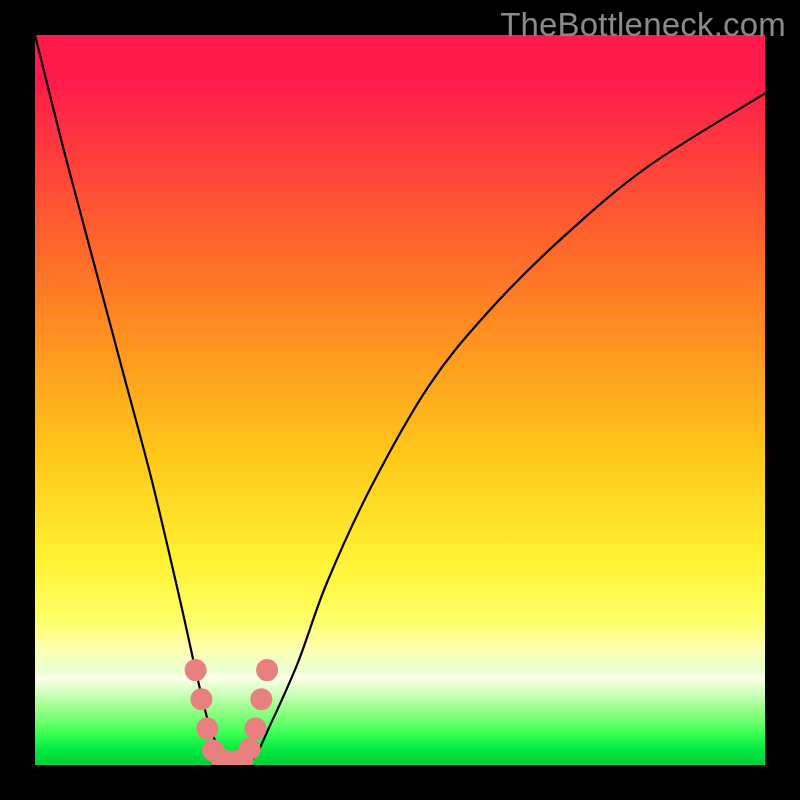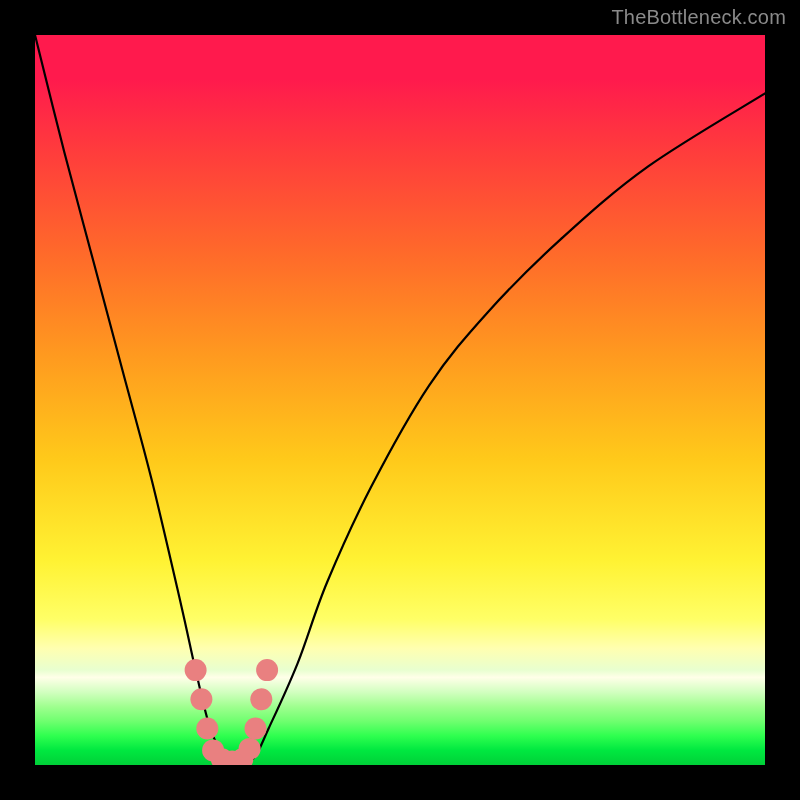--- a/index.html
+++ b/index.html
@@ -44,21 +44,21 @@
       #2fff4f 96%,
       #00e840 98%,
       #00d038 100%
     );
   }
   .watermark {
     position: absolute;
     top: 6px;
     right: 14px;
     color: #8a8a8a;
-    font-size: 20px;
+    font-size: 33px;
     letter-spacing: 0.2px;
     font-weight: 400;
     user-select: none;
   }
   svg.curve {
     position: absolute;
     left: 0;
     top: 0;
     width: 730px;
     height: 730px;

